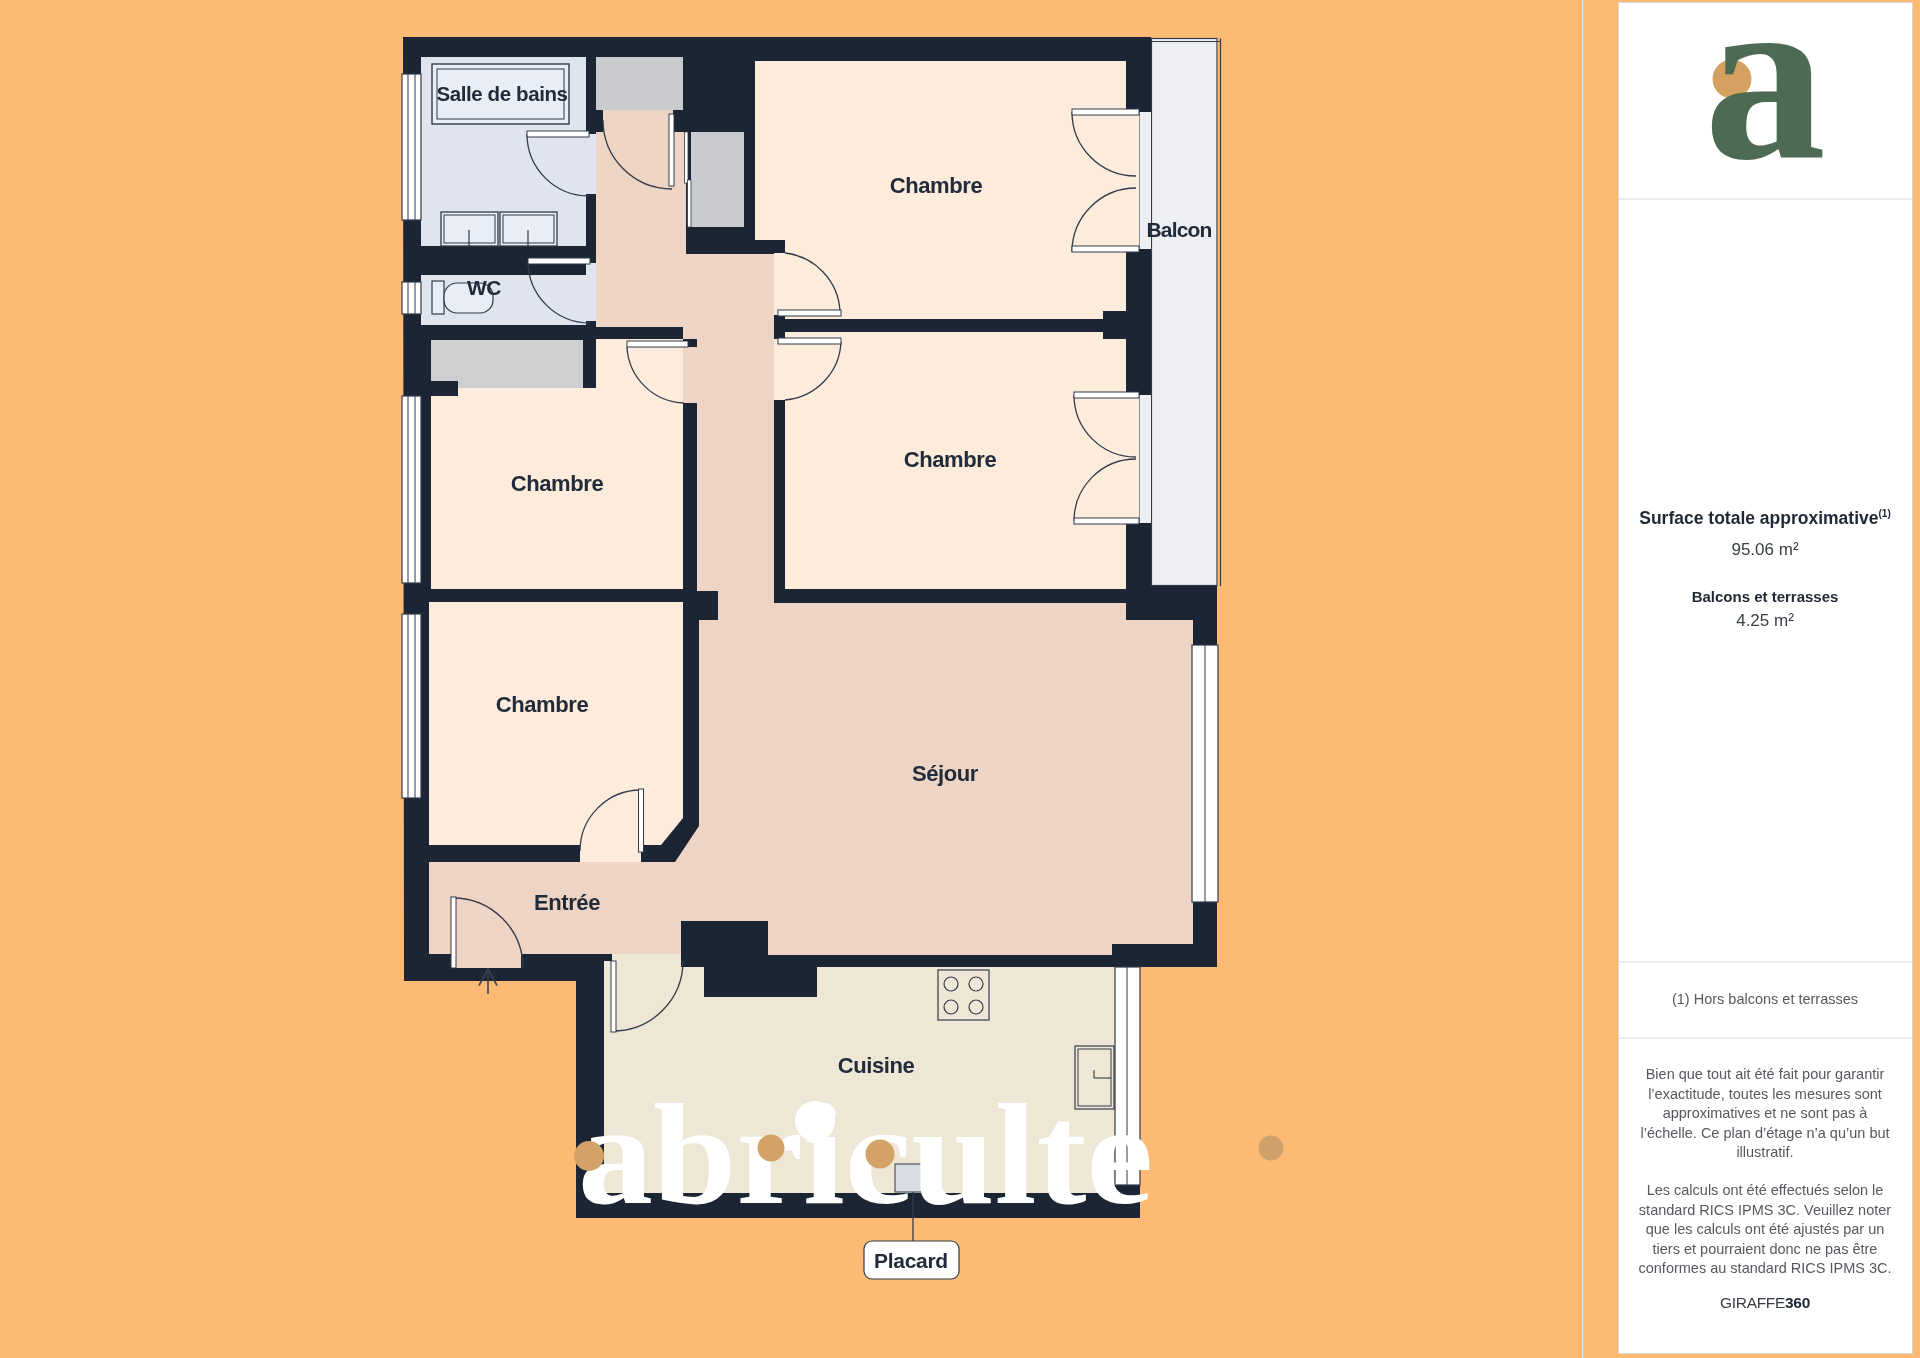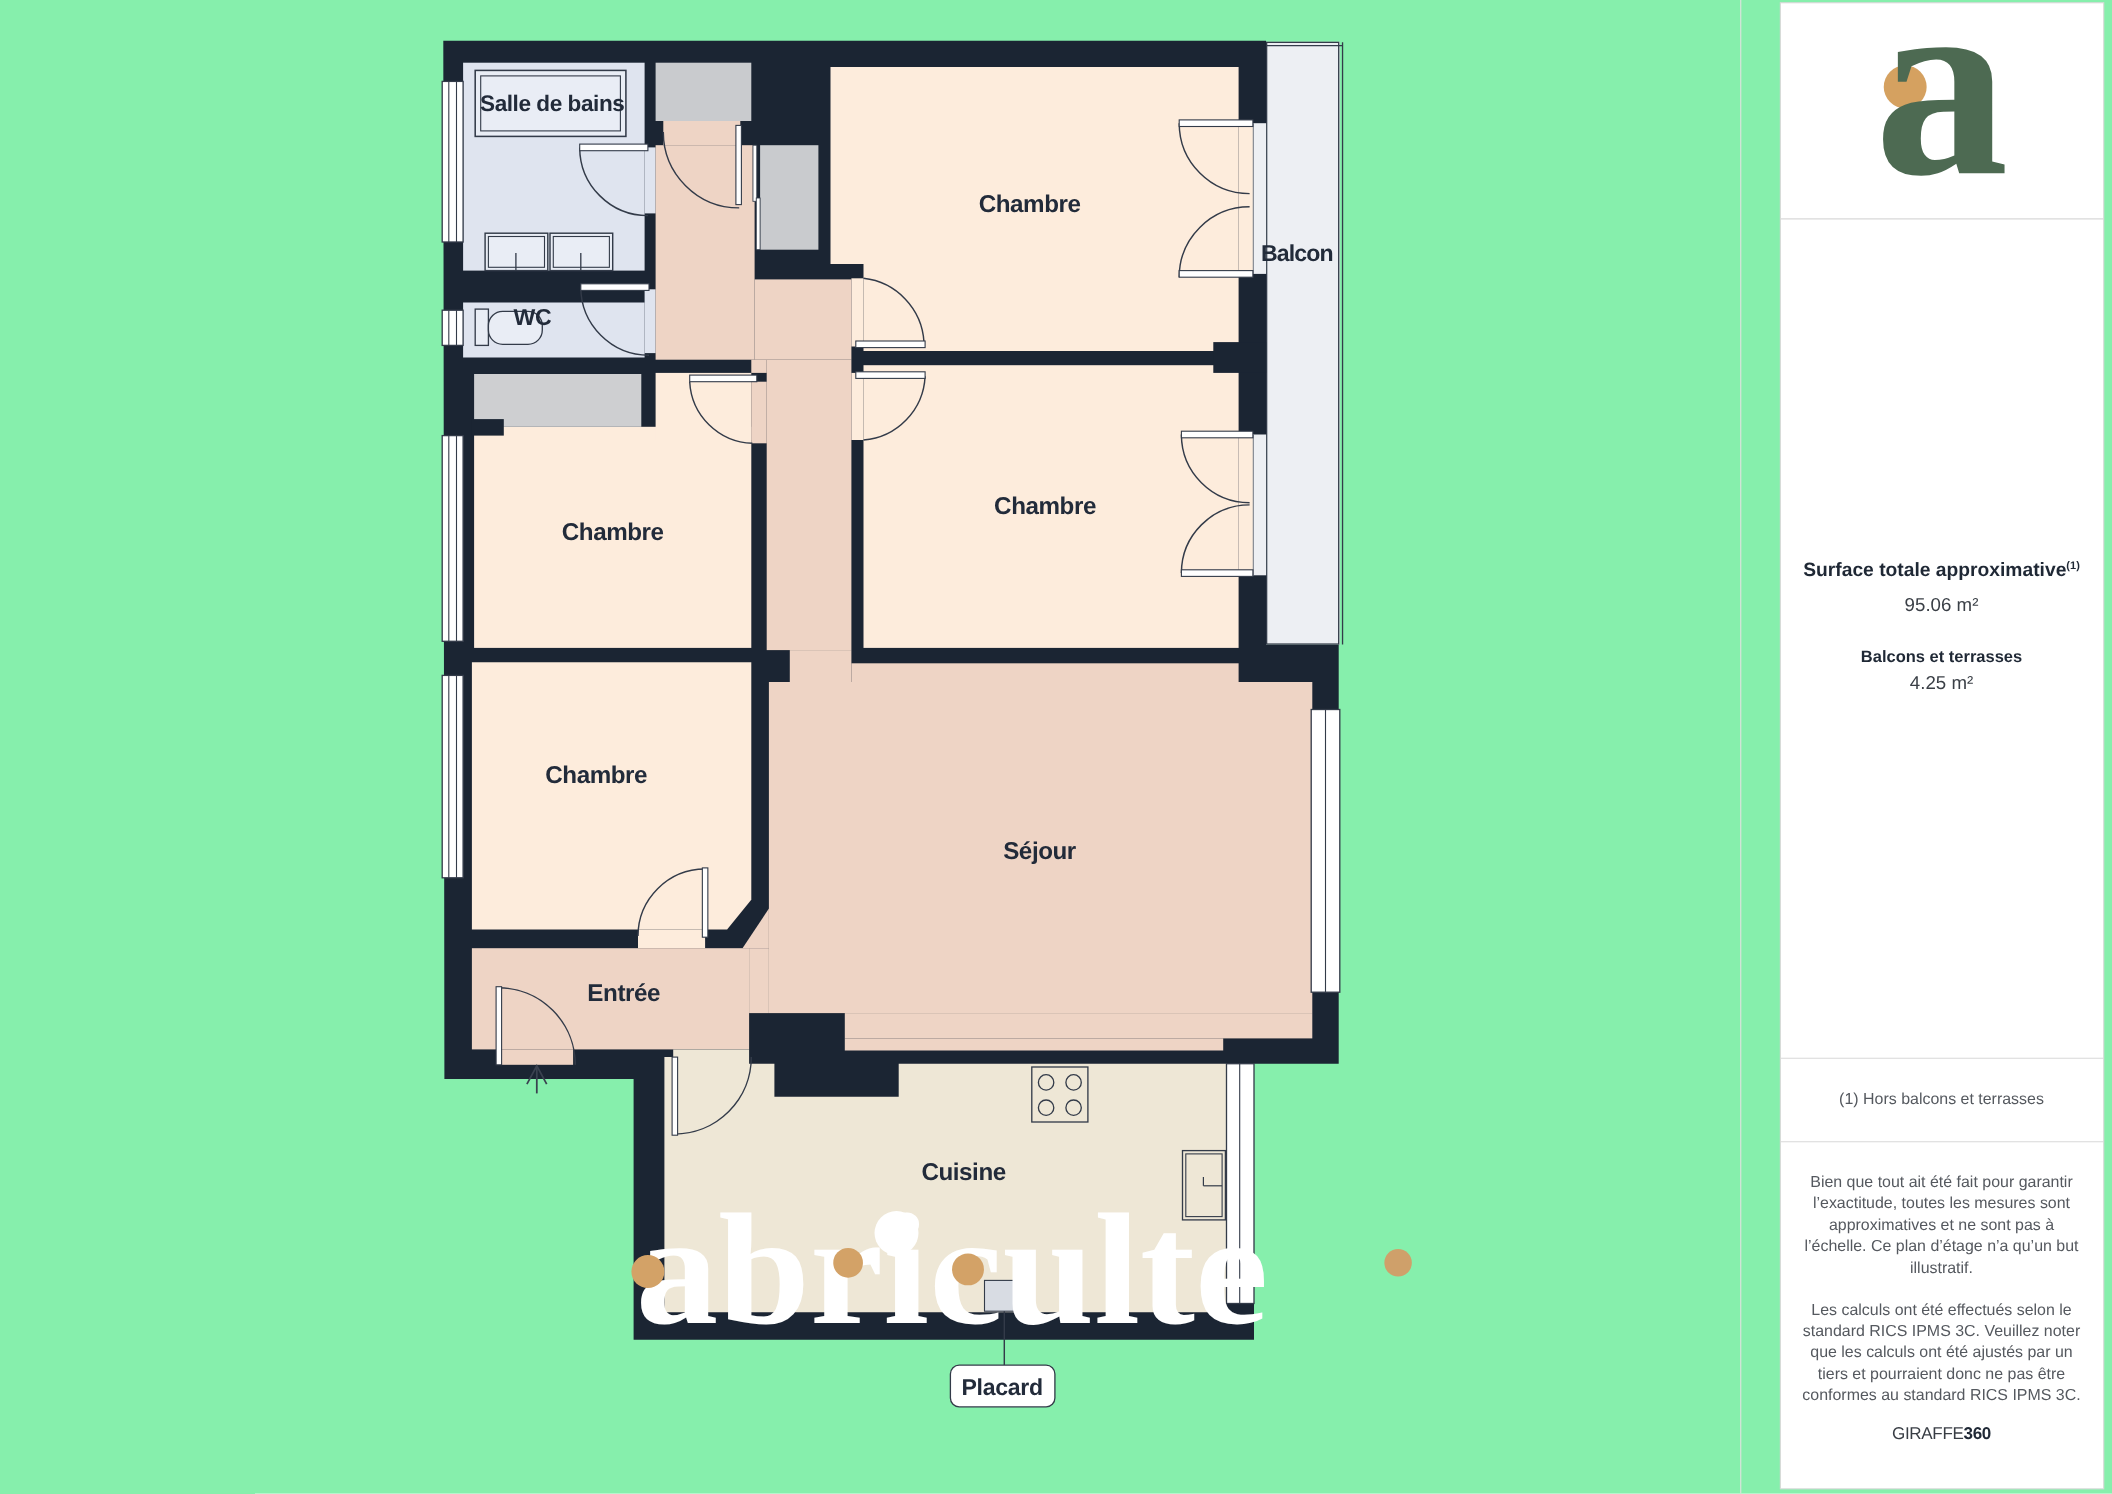--- a/index.html
+++ b/index.html
@@ -1,16 +1,16 @@
 <!DOCTYPE html>
 <html><head>
 <meta charset="utf-8">
 <style>
   html,body{margin:0;padding:0;background:#ffffff;}
-  #page{position:relative;width:1920px;height:1358px;background:#86efac;overflow:hidden;
+  #page{position:relative;width:1920px;height:1358px;background:#fdba74;overflow:hidden;
         font-family:"Liberation Sans",sans-serif;}
 </style>
 </head>
 <body>
 <div id="page">
 <svg width="1920" height="1358" viewBox="0 0 1920 1358" xmlns="http://www.w3.org/2000/svg">
 
   <path d="M403 37 L1151 37 L1151 586 L1217 586 L1217 967 L1140 967 L1140 1218 L576 1218 L576 981 L404 981 Z" fill="#1b2533"></path>
 
   <rect x="1151" y="38" width="67" height="548" fill="#edeff3"></rect>

